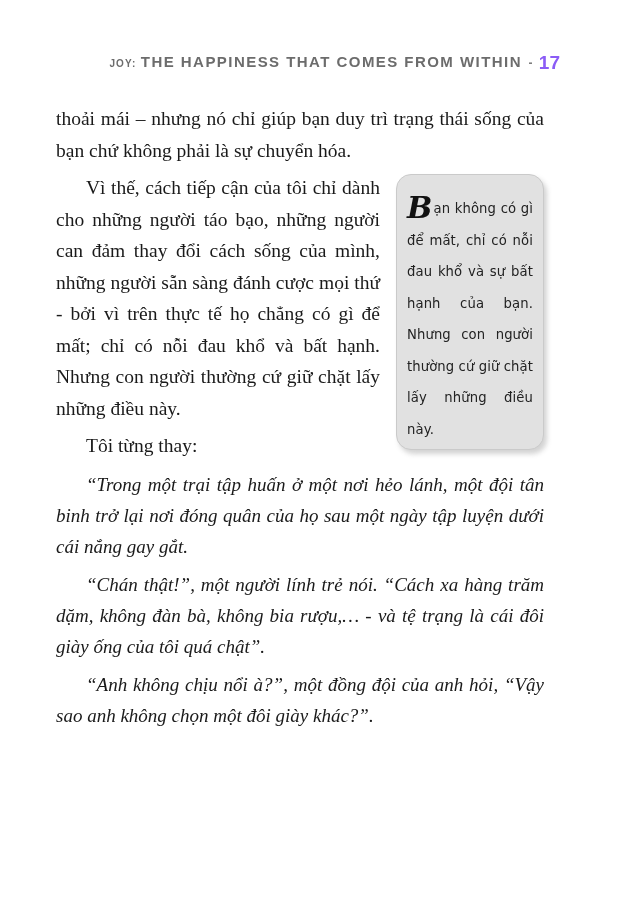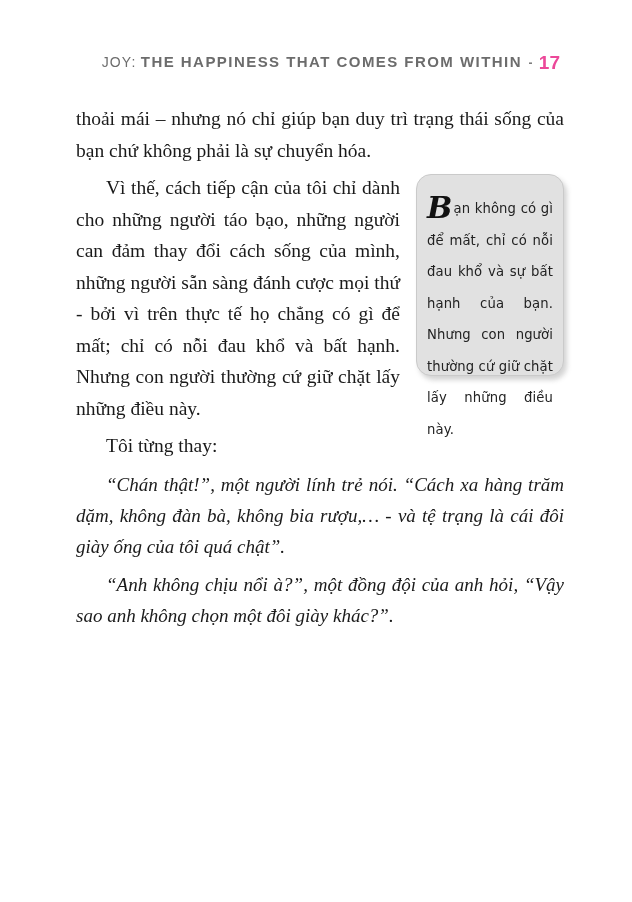--- a/index.html
+++ b/index.html
@@ -21,49 +21,49 @@
     position: absolute;
     top: 50px;
     left: 72px;
     right: 72px;
     text-align: right;
     white-space: nowrap;
     font-family: "Liberation Sans", "DejaVu Sans", sans-serif;
     color: #6c6c6c;
   }
   .rh-joy {
-    font-size: 14px;
-    font-weight: normal;
+    font-size: 10px;
+    font-weight: bold;
     letter-spacing: 1.1px;
   }
   .rh-sub {
     font-size: 15px;
     font-weight: bold;
     letter-spacing: 1.45px;
   }
   .rh-dash {
     font-size: 12px;
     font-weight: bold;
     color: #7d7d7d;
     padding: 0 2px;
   }
   .rh-page {
     font-size: 19px;
     font-weight: bold;
-    color: #ec4899;
+    color: #8b5cf6;
     letter-spacing: 0;
     position: relative;
     top: 2px;
   }
 
   
   .page-body {
     position: absolute;
     top: 103px;
-    left: 76px;
+    left: 56px;
     width: 488px;
   }
 
   p {
     margin: 0;
     font-size: 19.5px;
     line-height: 31.5px;
     text-align: justify;
     text-justify: inter-word;
     hyphens: none;
@@ -87,21 +87,21 @@
     font-style: italic;
     margin-top: 7px;
     font-size: 19px;
     line-height: 31px;
   }
 
   
   .pullquote {
     float: right;
     width: 148px;
-    height: 202px;
+    height: 276px;
     margin: 2px 0 6px 16px;
     box-sizing: border-box;
     padding: 16px 10px 10px 10px;
     background: #e1e1e1;
     border: 1.6px solid #cacaca;
     border-radius: 15px;
     box-shadow: 3px 4px 5px rgba(120,120,120,0.33);
     text-indent: 0;
     shape-outside: inset(0 0 0 0 round 15px);
   }
@@ -141,19 +141,20 @@
 
   <p class="para-wrap">
     <span class="pullquote">
       <span class="pq-text"><span class="pq-dropcap">B</span><span>ạn không có gì để mất, chỉ có nỗi đau khổ và sự bất hạnh của bạn. Nhưng con người thường cứ giữ chặt lấy những điều này.</span></span>
     </span>
     <span>Vì thế, cách tiếp cận của tôi chỉ dành cho những người táo bạo, những người can đảm thay đổi cách sống của mình, những người sẵn sàng đánh cược mọi thứ - bởi vì trên thực tế họ chẳng có gì để mất; chỉ có nỗi đau khổ và bất hạnh. Nhưng con người thường cứ giữ chặt lấy những điều này.</span>
   </p>
 
   <p class="para-plain">Tôi từng thay:</p>
 
+  <p class="para-quote">“Trong một trại tập huấn ở một nơi hẻo lánh, một đội tân binh trở lại nơi đóng quân của họ sau một ngày tập luyện dưới cái nắng gay gắt.</p>
 
   <p class="para-quote">“Chán thật!”, một người lính trẻ nói. “Cách xa hàng trăm dặm, không đàn bà, không bia rượu,… - và tệ trạng là cái đôi giày ống của tôi quá chật”.</p>
 
   <p class="para-quote">“Anh không chịu nổi à?”, một đồng đội của anh hỏi, “Vậy sao anh không chọn một đôi giày khác?”.</p>
 
 
 </div>
 
 </body></html>

